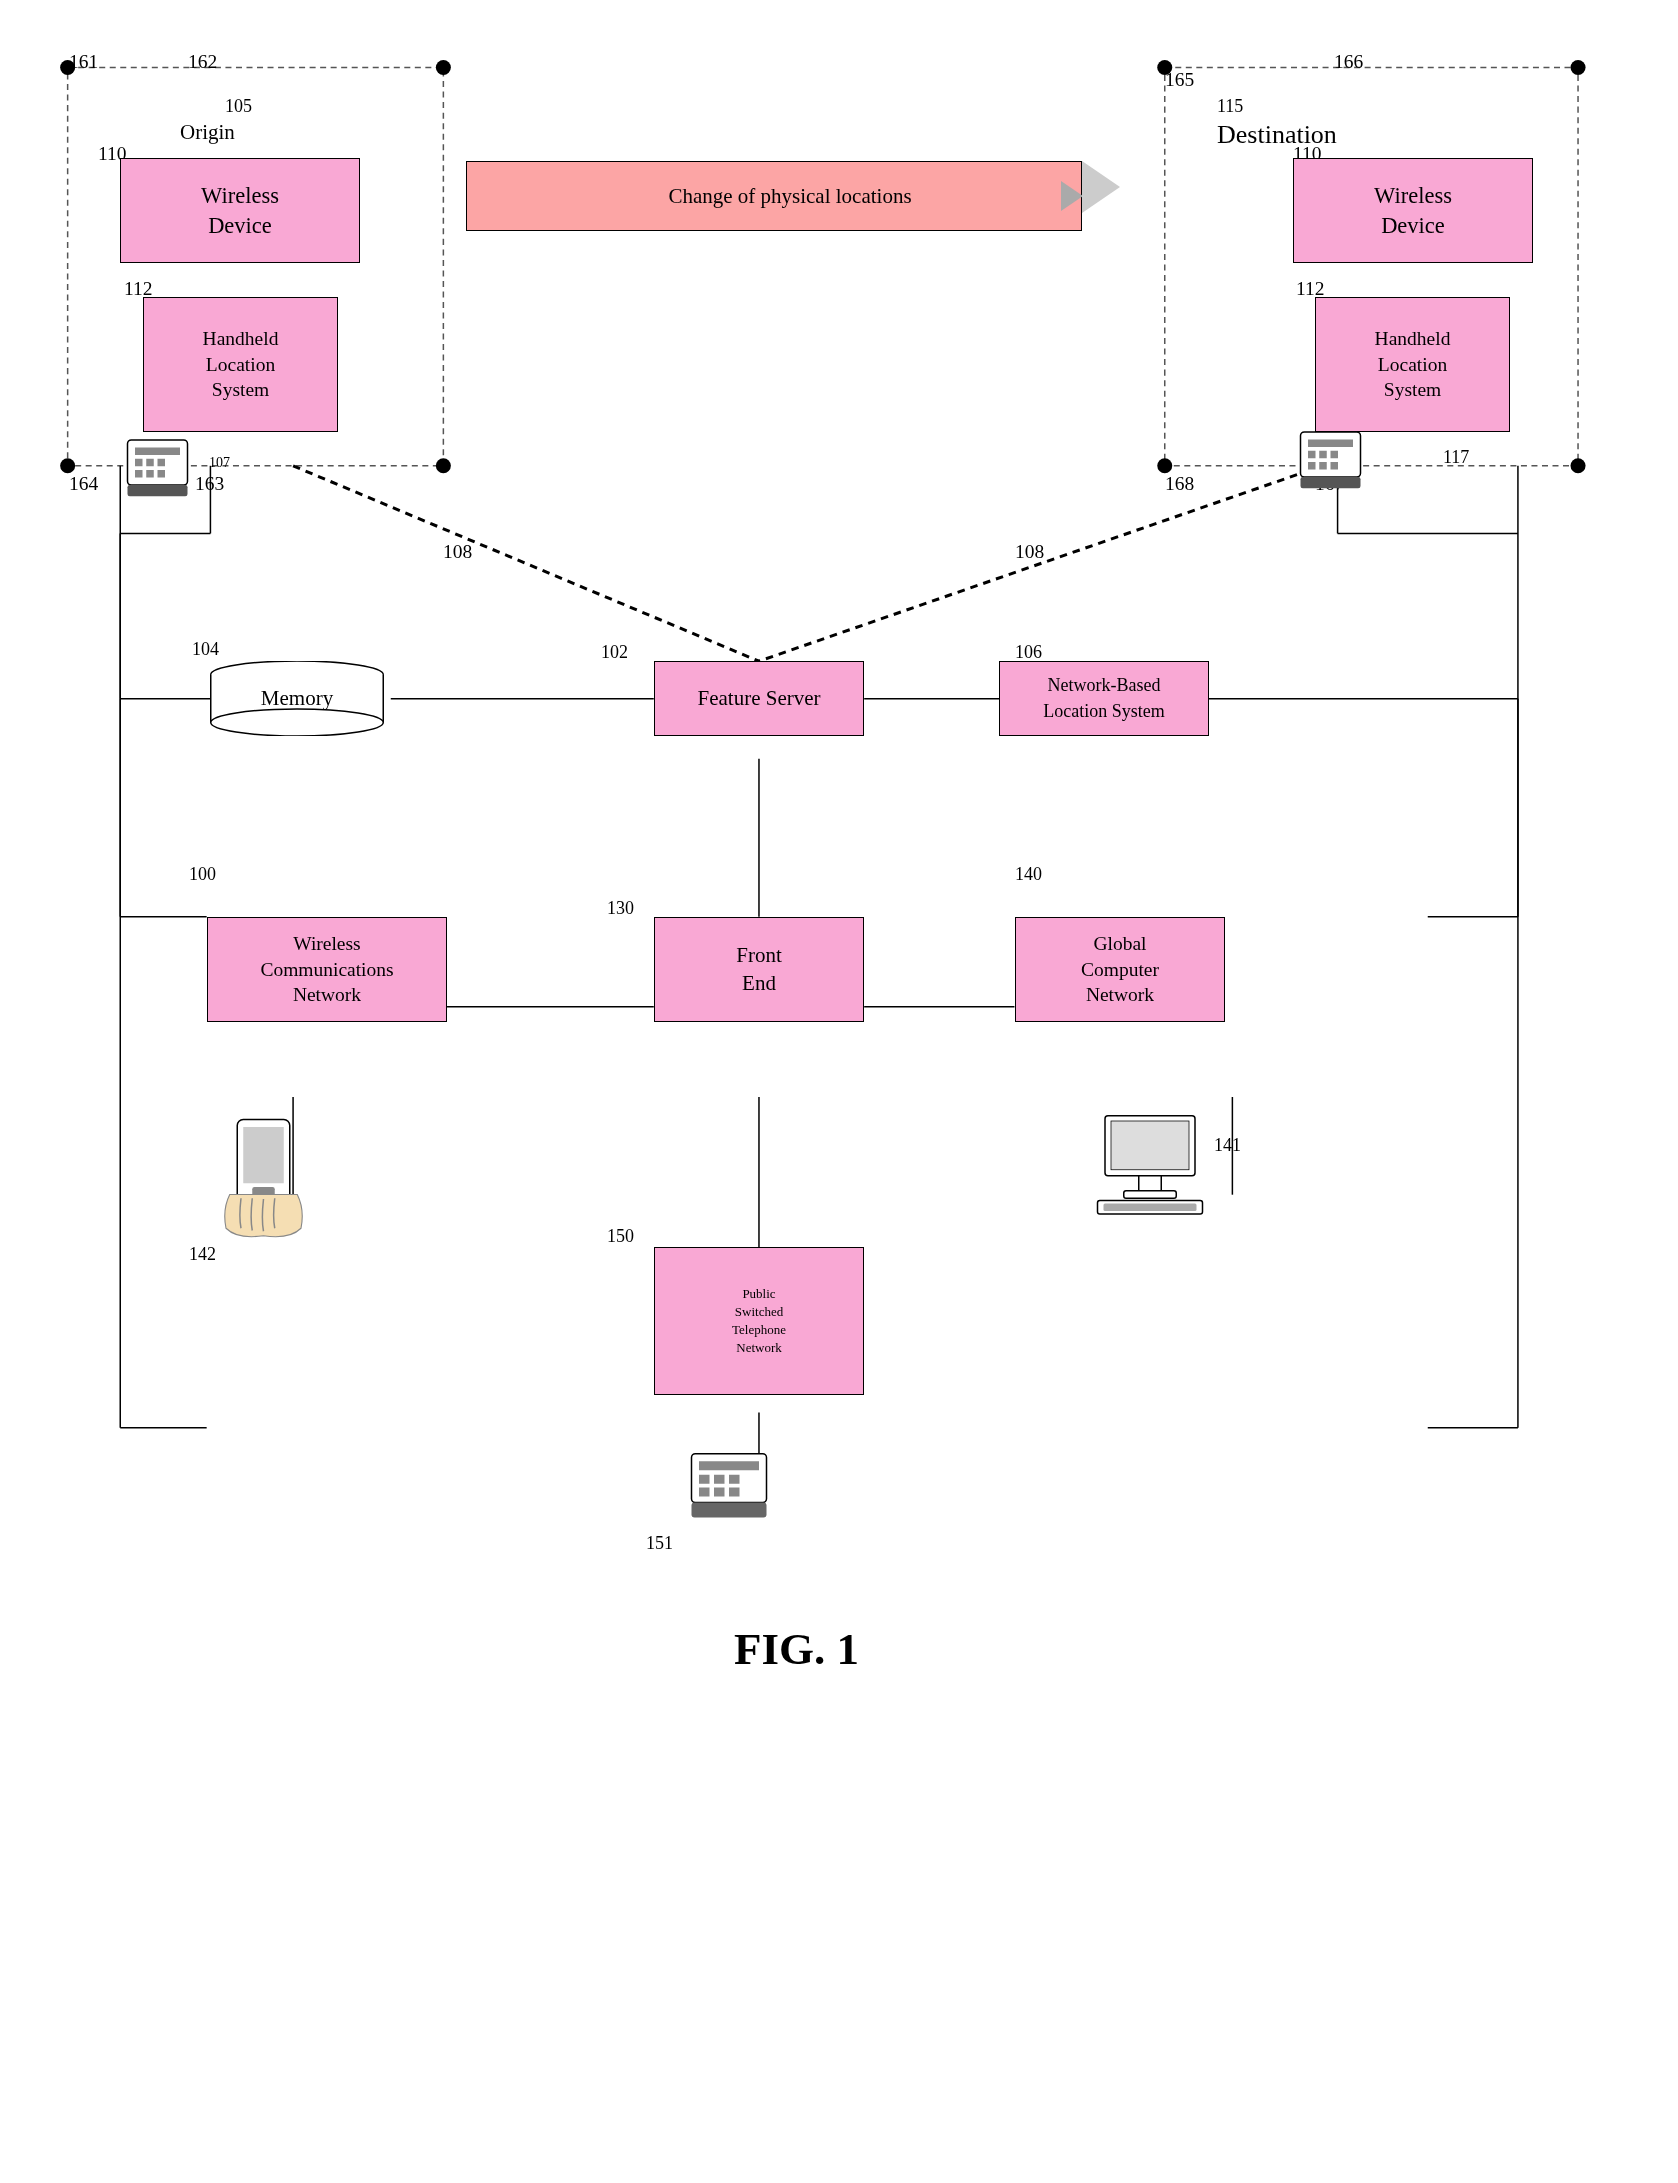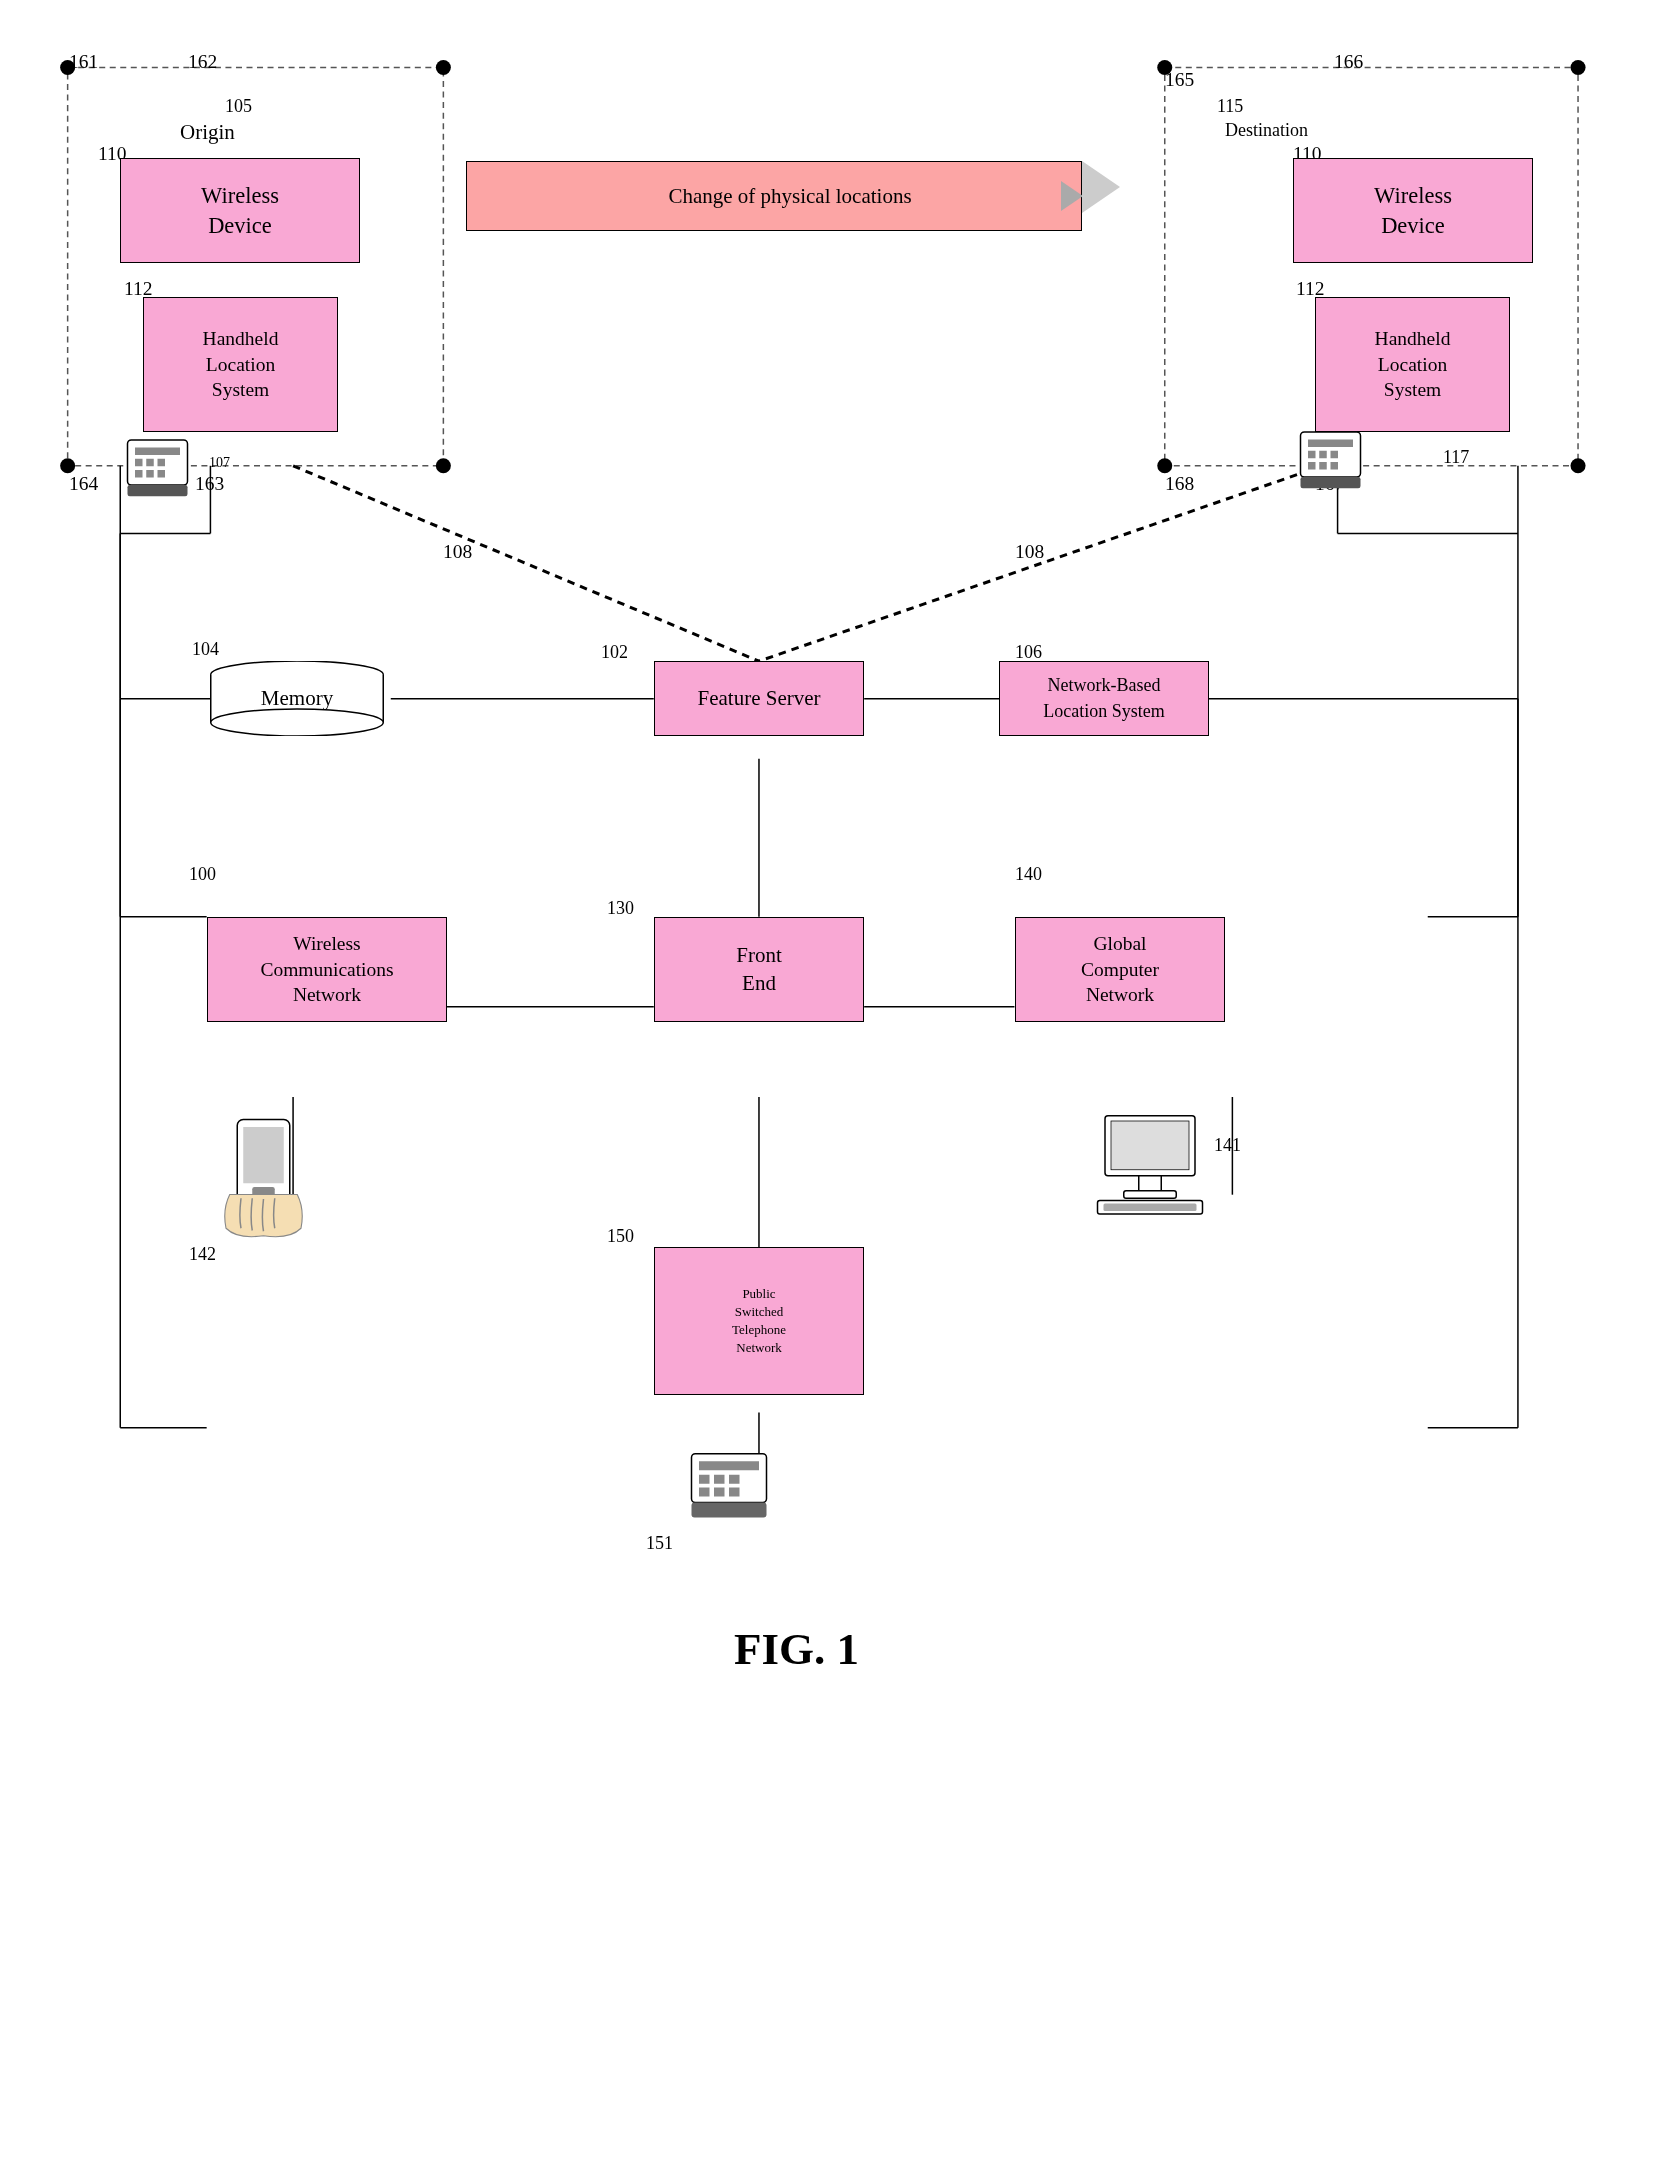--- a/index.html
+++ b/index.html
@@ -132,21 +132,21 @@
   <span class="label" style="left:24px; top:428px;">164</span>
   <span class="label" style="left:150px; top:428px;">163</span>
 
   <span class="label" style="left:1120px; top:24px;">165</span>
   <span class="label" style="left:1261px; top:6px;margin-left:28px;">166</span>
   <span class="label" style="left:1120px; top:428px;">168</span>
   <span class="label" style="left:1270px; top:428px;">167</span>
 
   <span class="label" style="left:135px; top:75px; font-size:21px;">Origin</span>
   <span class="label" style="left:180px; top:51px; font-size:18px;">105</span>
-  <span class="label" style="left:1172px; top:75px; font-size:18px;margin-left:8px;">Destination</span>
+  <span class="label" style="left:1172px; top:75px; font-size:26px;">Destination</span>
   <span class="label" style="left:1172px; top:51px; font-size:18px;">115</span>
 
   <span class="label" style="left:53px; top:98px; font-size:19.5px;">110</span>
   <span class="label" style="left:1248px; top:98px; font-size:19.5px;">110</span>
 
   <div class="box" style="left:75px; top:113px; width:240px; height:105px; font-size:22.5px; white-space:pre-line;">Wireless
 Device</div>
 
   <span class="label" style="left:79px; top:233px; font-size:19.5px;">112</span>
 

